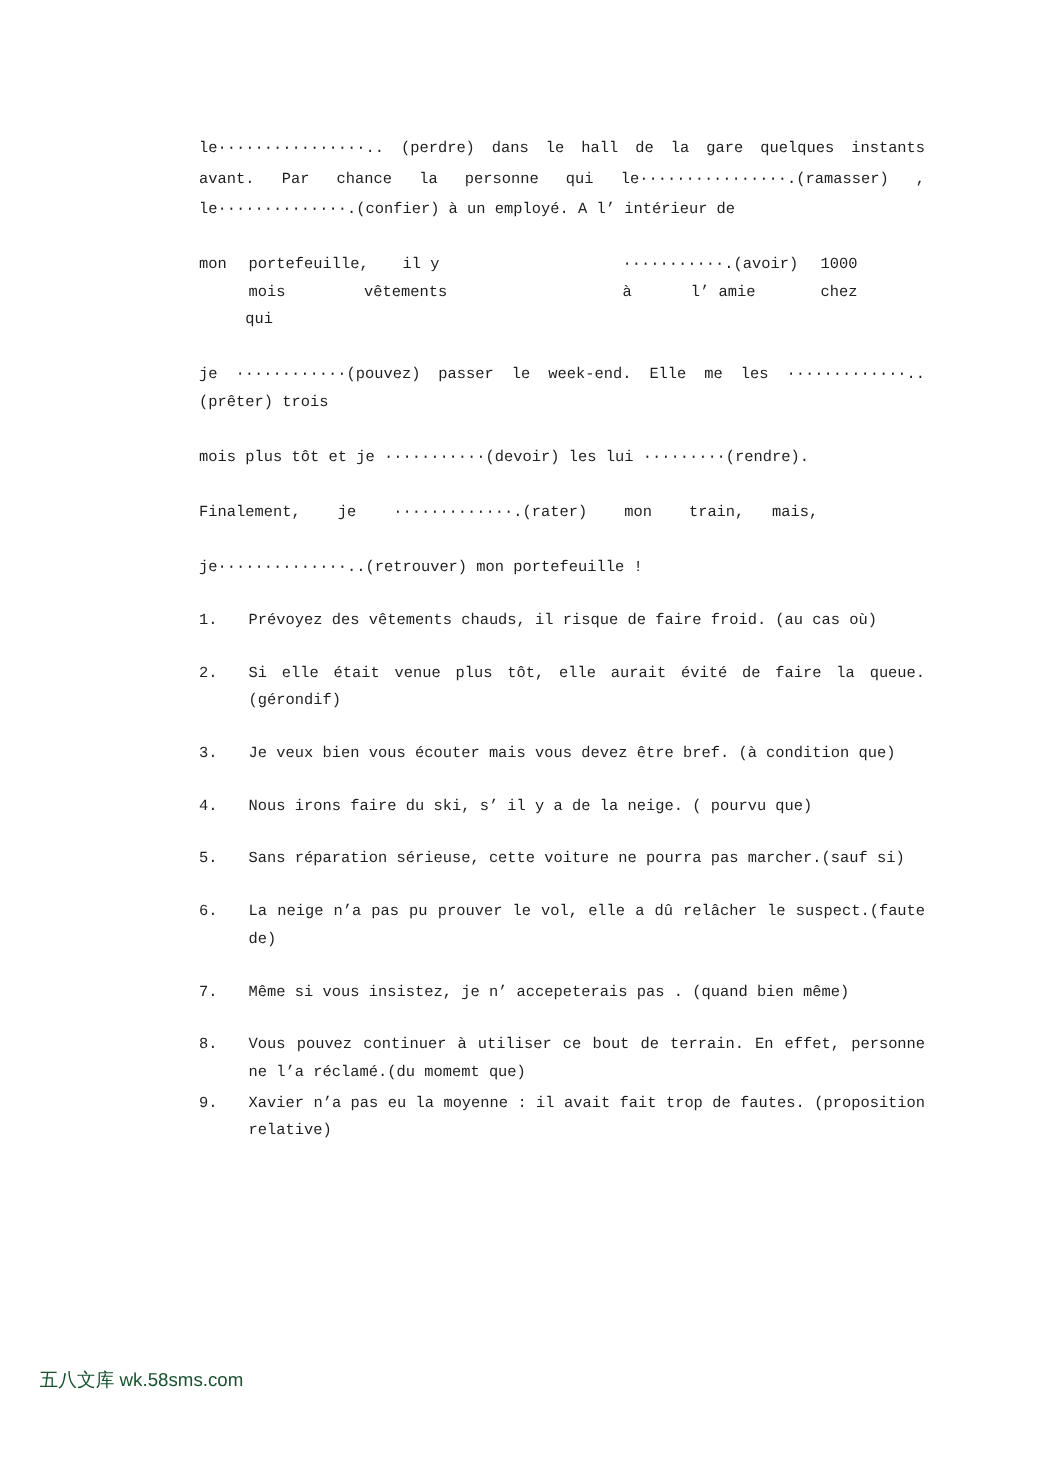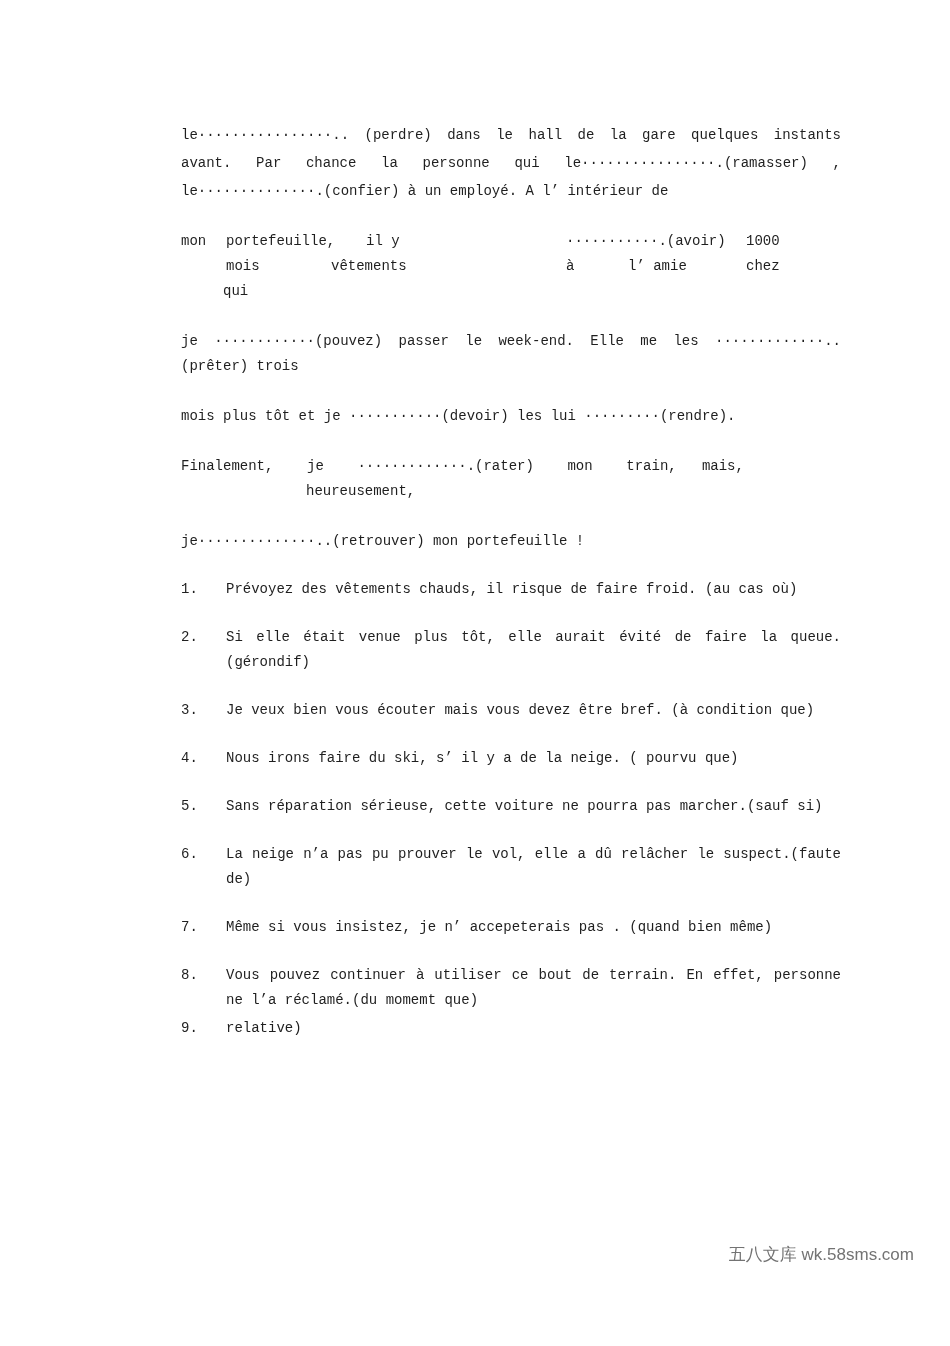--- a/index.html
+++ b/index.html
@@ -35,24 +35,24 @@
   .item { display: flex; margin-top: 23px; }
   .item.tight { margin-top: 3px; }
   .item .no { flex: none; width: 45px; line-height: 25px; }
   .item .body { flex: 1 1 auto; min-width: 0; }
   .item .line { line-height: 25px; }
   .footer {
     position: absolute;
     top: 1243px;
     left: 0;
     width: 100%;
-    text-align: right;
+    text-align: left;
     font-family: "Liberation Sans", "DejaVu Sans", sans-serif;
     font-size: 17px;
-    color: #737373;
+    color: #14532d;
   }
 </style>
 </head>
 <body>
 
 <div class="page">
   <div class="content">
 
     <div>
       <div class="line just">le················.. (perdre) dans le hall de la gare quelques instants</div>
@@ -84,21 +84,20 @@
       <div class="line just">je ············(pouvez) passer le week-end. Elle me les ·············..</div>
       <div class="line">(prêter) trois</div>
     </div>
 
     <div class="block lh25">
       <div class="line">mois plus tôt et je ···········(devoir) les lui ·········(rendre).</div>
     </div>
 
     <div class="block lh25">
       <div class="line">Finalement,    je    ·············.(rater)    mon    train,   mais,</div>
-      <div class="line indent125">heureusement,</div>
     </div>
 
     <div class="block lh25">
       <div class="line">je··············..(retrouver) mon portefeuille !</div>
     </div>
 
 
     <div class="list">
 
       <div class="item">
@@ -156,20 +155,21 @@
         <span class="no">8.</span>
         <div class="body">
           <div class="line just">Vous pouvez continuer à utiliser ce bout de terrain. En effet, personne</div>
           <div class="line">ne l’a réclamé.(du momemt que)</div>
         </div>
       </div>
 
       <div class="item tight">
         <span class="no">9.</span>
         <div class="body">
+          <div class="line just">Xavier n’a pas eu la moyenne : il avait fait trop de fautes. (proposition</div>
           <div class="line">relative)</div>
         </div>
       </div>
 
     </div>
   </div>
 
   <div class="footer">
     <span>五八文库</span>
     <span>wk.58sms.com</span>

